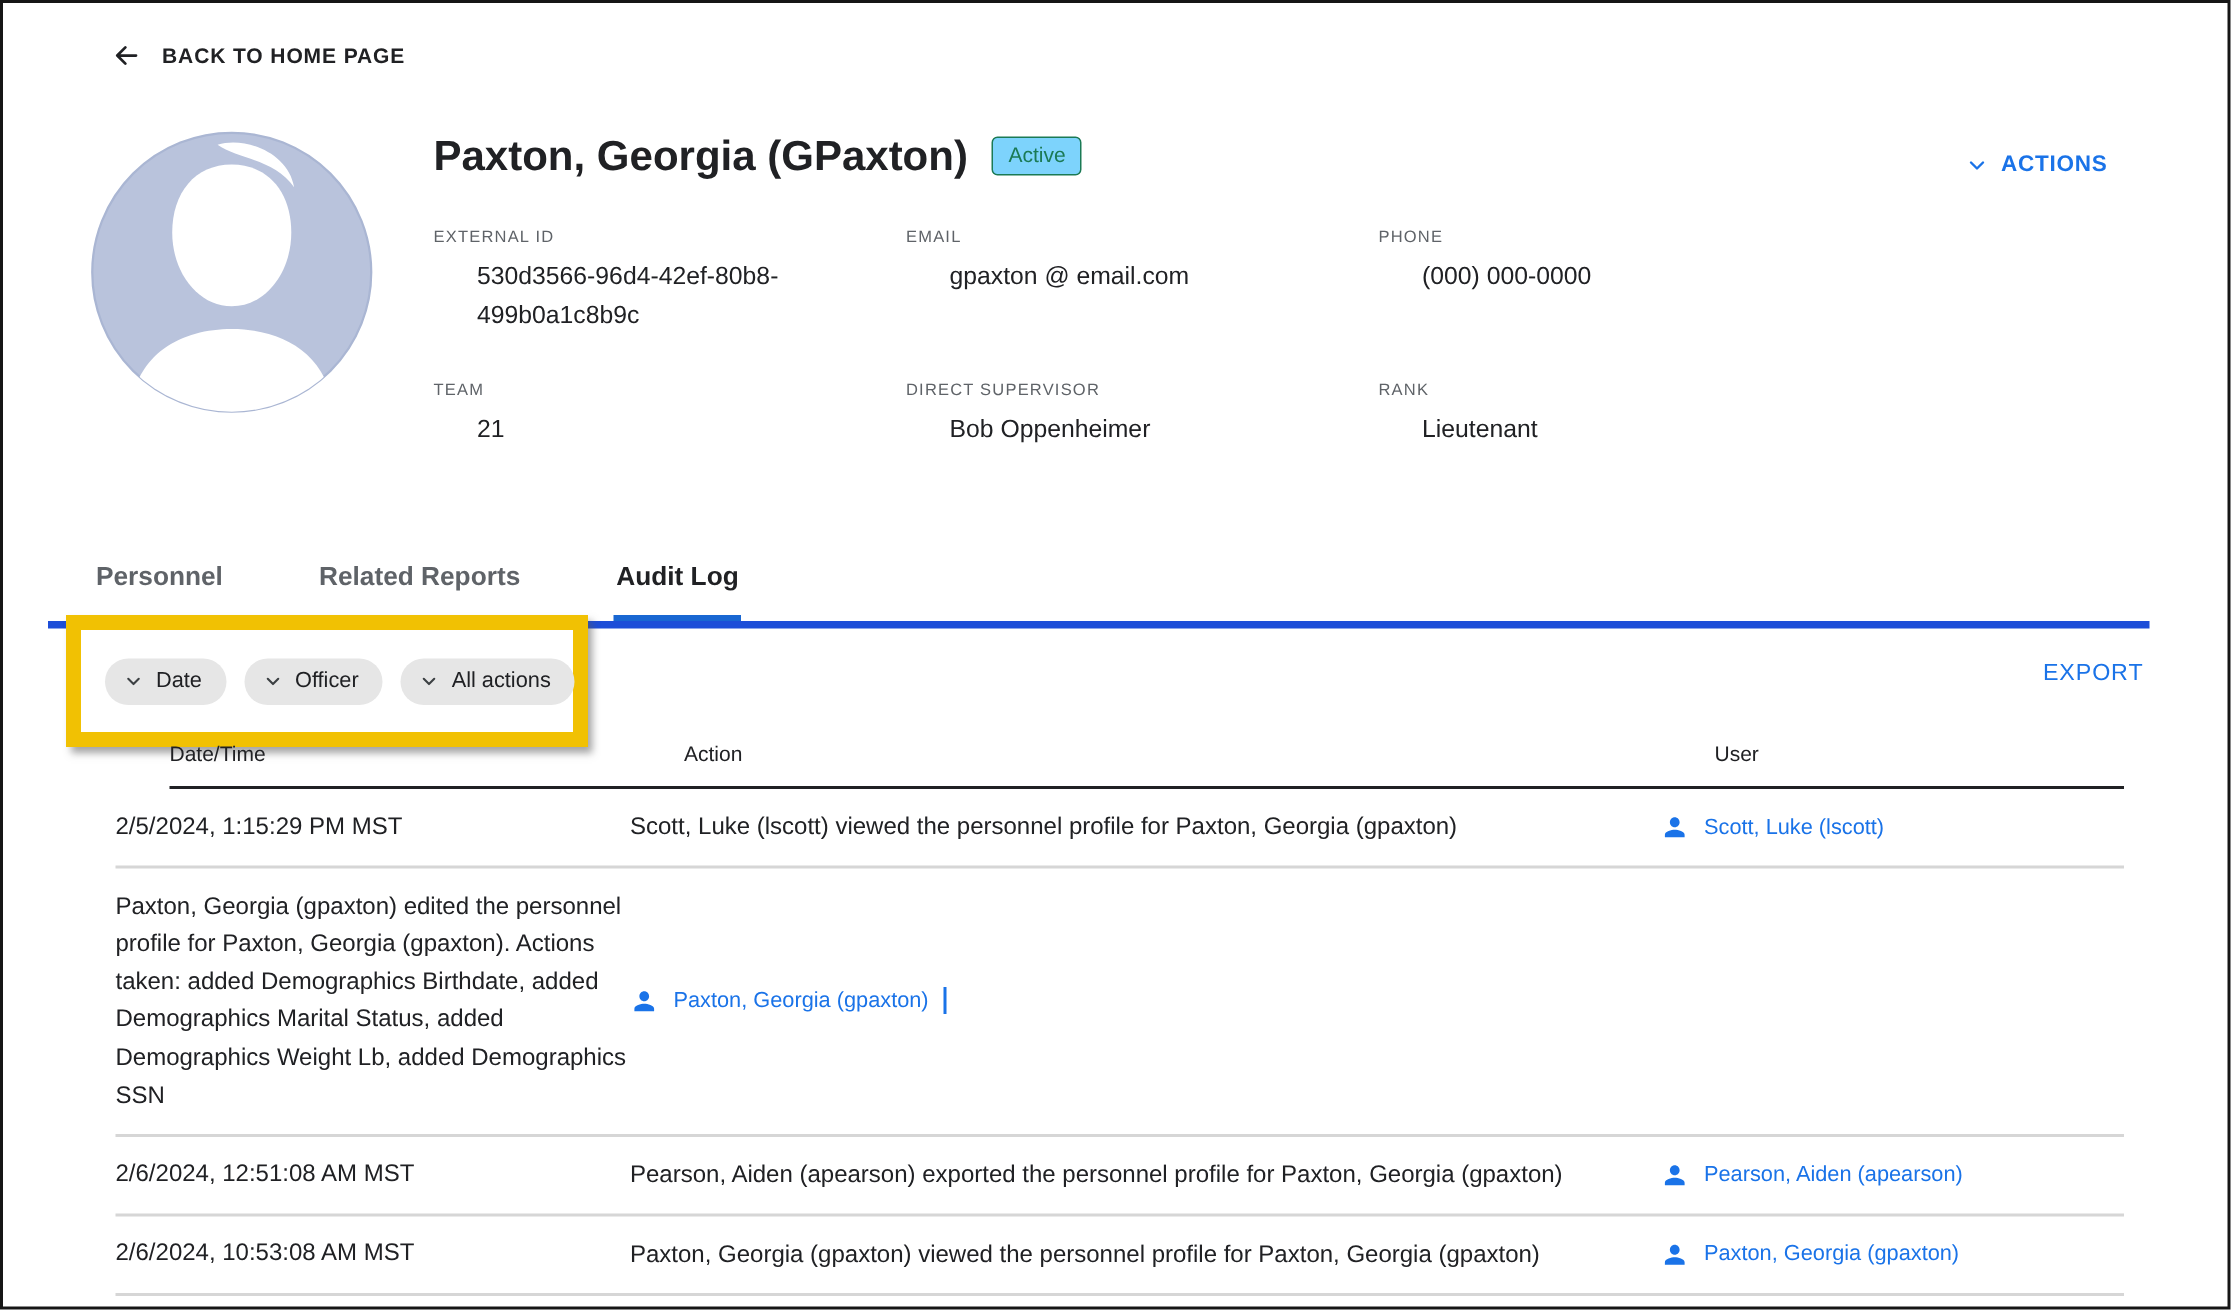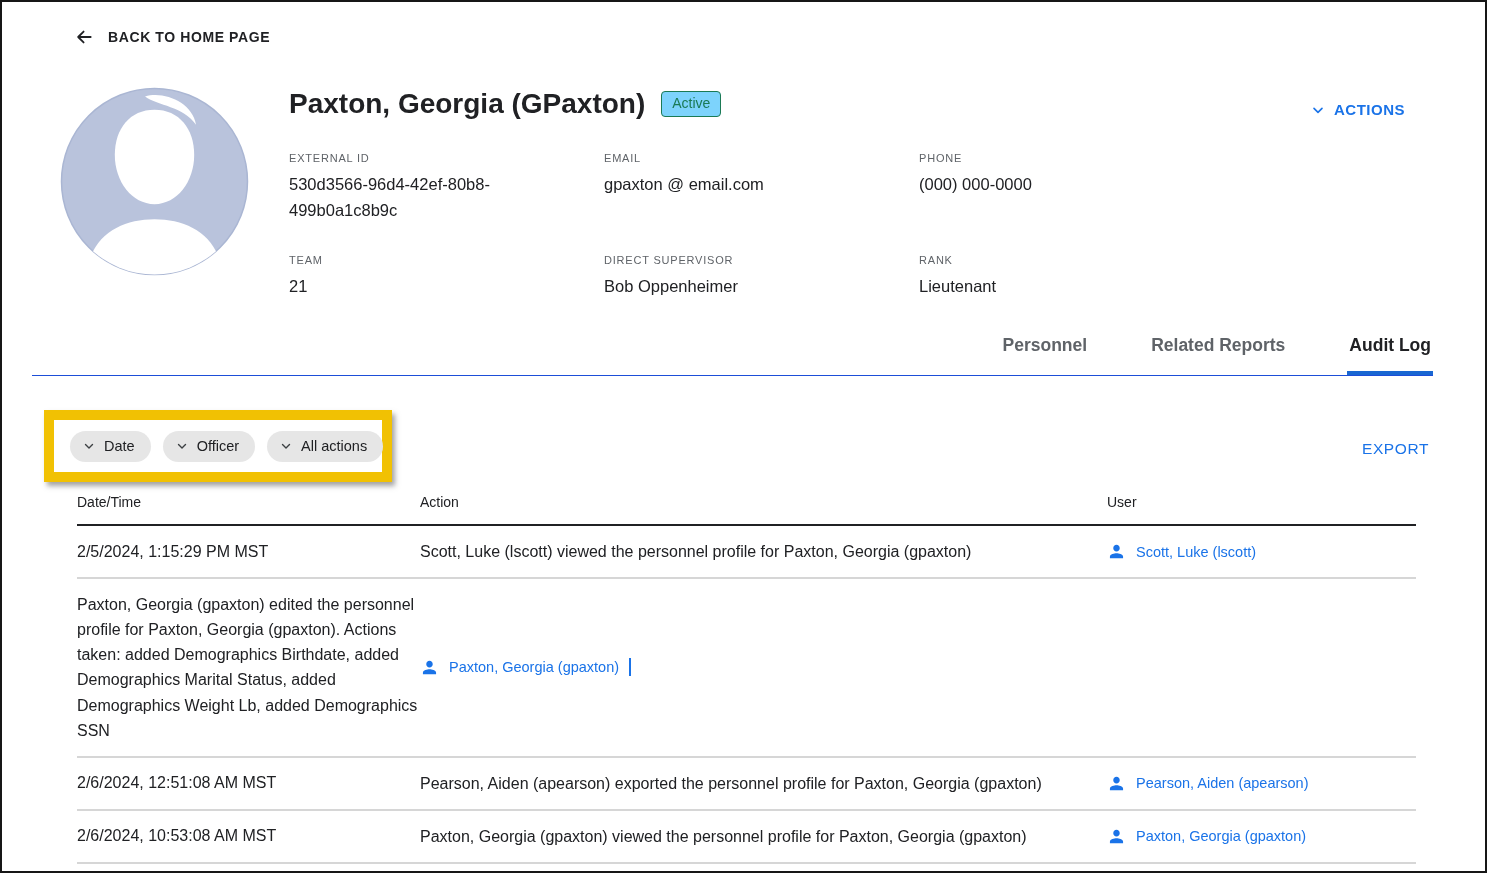--- a/index.html
+++ b/index.html
@@ -49,40 +49,40 @@
     left:287px;top:150px;
     display:grid;
     grid-template-columns:315px 315px 340px;
     grid-auto-rows:min-content;
     column-gap:0;row-gap:31px;
   }
   .field .flabel{
     font-size:11px;color:#5f6368;letter-spacing:.8px;
     text-transform:uppercase;margin-bottom:8px;font-weight:400;
   }
-  .field .fvalue{font-size:16.5px;color:#202124;line-height:1.55;}
+  .field .fvalue{font-size:16.5px;color:#202124;line-height:1.55;margin-left:29px;}
   .field .fvalue.narrow{max-width:232px;word-break:break-word;}
 
   
   .tabs{
-    left:30px;top:327px;width:1401px;
-    border-bottom:1px solid #1d4ed8;
+    left:30px;top:366px;width:1401px;
+    border-bottom:5px solid #1d4ed8;
     display:flex;gap:60px;
-    padding-left:30px;box-sizing:border-box;justify-content:flex-end;
+    padding-left:30px;box-sizing:border-box;
   }
   .tab{
     font-size:17.5px;font-weight:700;color:#5f6368;
     padding:6px 2px 15px 2px;cursor:pointer;
     border-bottom:4px solid transparent;
   }
   .tab.active{color:#202124;border-bottom-color:#1967d2;}
 
   
   .highlight-box{
-    left:42px;top:408px;width:348px;height:72px;
+    left:42px;top:408px;width:348px;height:88px;
     box-sizing:border-box;
     border:10px solid #f1c103;
     background:#ffffff;
     box-shadow:3px 4px 5px rgba(90,90,90,.55);
     display:flex;align-items:center;gap:12px;
     padding-left:16px;
   }
   .chip{
     display:flex;align-items:center;gap:8px;
     background:#e6e6e6;border-radius:16px;
@@ -93,21 +93,21 @@
     right:56px;top:438px;
     color:#1a73e8;font-size:15.5px;font-weight:400;letter-spacing:.6px;
     cursor:pointer;
   }
 
   
   .audit-table{left:75px;top:492px;width:1339px;}
   .thead{
     display:grid;grid-template-columns:343px 687px 309px;
     font-size:14px;font-weight:500;color:#202124;
-    padding-bottom:14px;border-bottom:2px solid #202124;
+    padding-bottom:14px;border-bottom:2px solid #202124;margin-left:36px;
   }
   .trow{
     display:grid;grid-template-columns:343px 687px 309px;
     align-items:center;
     border-bottom:2px solid #d6d6d6;
     padding:13px 0;
     font-size:16px;color:#202124;
   }
   .cell.date{font-size:16px;}
   .cell.action{max-width:656px;line-height:1.57;}

